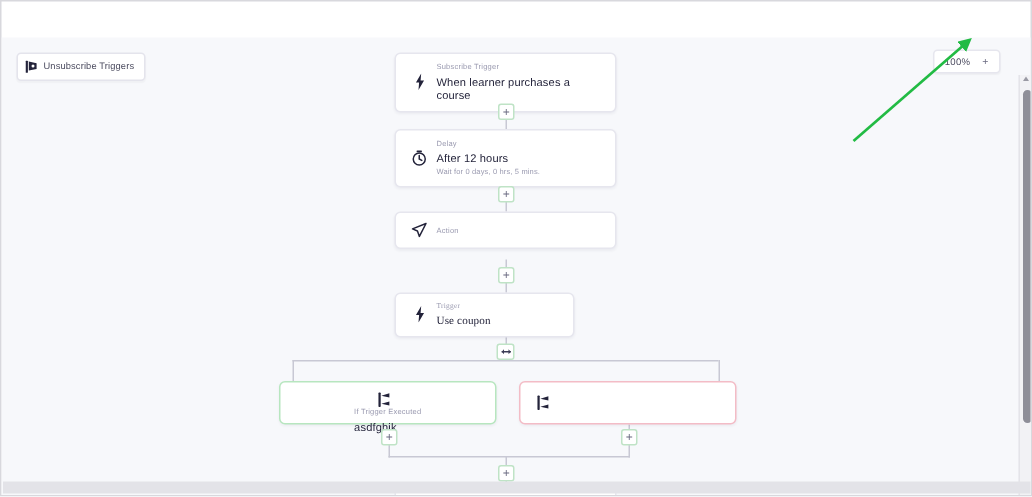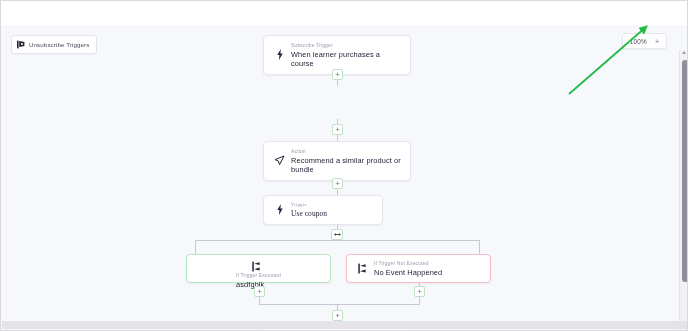--- a/index.html
+++ b/index.html
@@ -264,30 +264,43 @@
         <svg width="6" height="11" viewBox="0 0 6 11">
           <path d="M3.8 0 L0.3 6 L2.4 6 L2 11 L5.7 4.6 L3.4 4.6 Z" fill="#23233a"></path>
         </svg>
       </span>
       <span class="ntext">
         <span class="nkind">Subscribe Trigger</span>
         <span class="nlabel">When learner purchases a course</span>
       </span>
     </div>
 
+    <div class="node" style="left:262px; top:61px; width:148px;">
+      <span class="nicon">
+        <svg width="11" height="11" viewBox="0 0 11 11">
+          <circle cx="5.5" cy="6" r="4" fill="none" stroke="#23233a" stroke-width="1"></circle>
+          <path d="M5.5 3.7 L5.5 6 L7.2 6.9" fill="none" stroke="#23233a" stroke-width="1" stroke-linecap="round"></path>
+          <path d="M4.2 0.9 L6.8 0.9" stroke="#23233a" stroke-width="1.1" stroke-linecap="round"></path>
+        </svg>
+      </span>
+      <span class="ntext">
+        <span class="nkind">Delay</span>
+        <span class="nlabel">After 12 hours</span>
+        <span class="nsub">Wait for 0 days, 0 hrs, 5 mins.</span>
+      </span>
+    </div>
 
     <div class="node" style="left:262px; top:116px; width:148px;">
       <span class="nicon">
         <svg width="11" height="11" viewBox="0 0 11 11">
           <path d="M10 1 L1 4.6 L4.3 6 L5.6 9.6 Z" fill="none" stroke="#23233a" stroke-width="1" stroke-linejoin="round"></path>
         </svg>
       </span>
       <span class="ntext">
         <span class="nkind">Action</span>
-        <span class="nlabel">Recommend a similar product or bundle</span>
       </span>
     </div>
 
     <div class="node" style="left:262px; top:170px; width:120px;font-family:Liberation Serif, serif;">
       <span class="nicon">
         <svg width="6" height="11" viewBox="0 0 6 11">
           <path d="M3.8 0 L0.3 6 L2.4 6 L2 11 L5.7 4.6 L3.4 4.6 Z" fill="#23233a"></path>
         </svg>
       </span>
       <span class="ntext">
@@ -310,24 +323,20 @@
       </span>
     </div>
 
     <div class="node node-red" style="left:345px; top:229px; width:145px; height:29px;">
       <span class="nicon">
         <svg width="9" height="11" viewBox="0 0 9 11">
           <rect x="0.3" y="0.6" width="1.5" height="9.8" rx="0.5" fill="#23233a"></rect>
           <path d="M2.2 2.8 L7.6 1.2 L7.6 4 Z" fill="#23233a"></path>
           <path d="M2.2 8.2 L7.6 6.6 L7.6 9.4 Z" fill="#23233a"></path>
         </svg>
-      </span>
-      <span class="ntext">
-        <span class="nkind">If Trigger Not Executed</span>
-        <span class="nlabel">No Event Happened</span>
       </span>
     </div>
 
     <div id="node-bottom"></div>
 
     <div id="vscroll">
       <div class="arrow-up"></div>
       <div class="thumb"></div>
     </div>
   </div>

